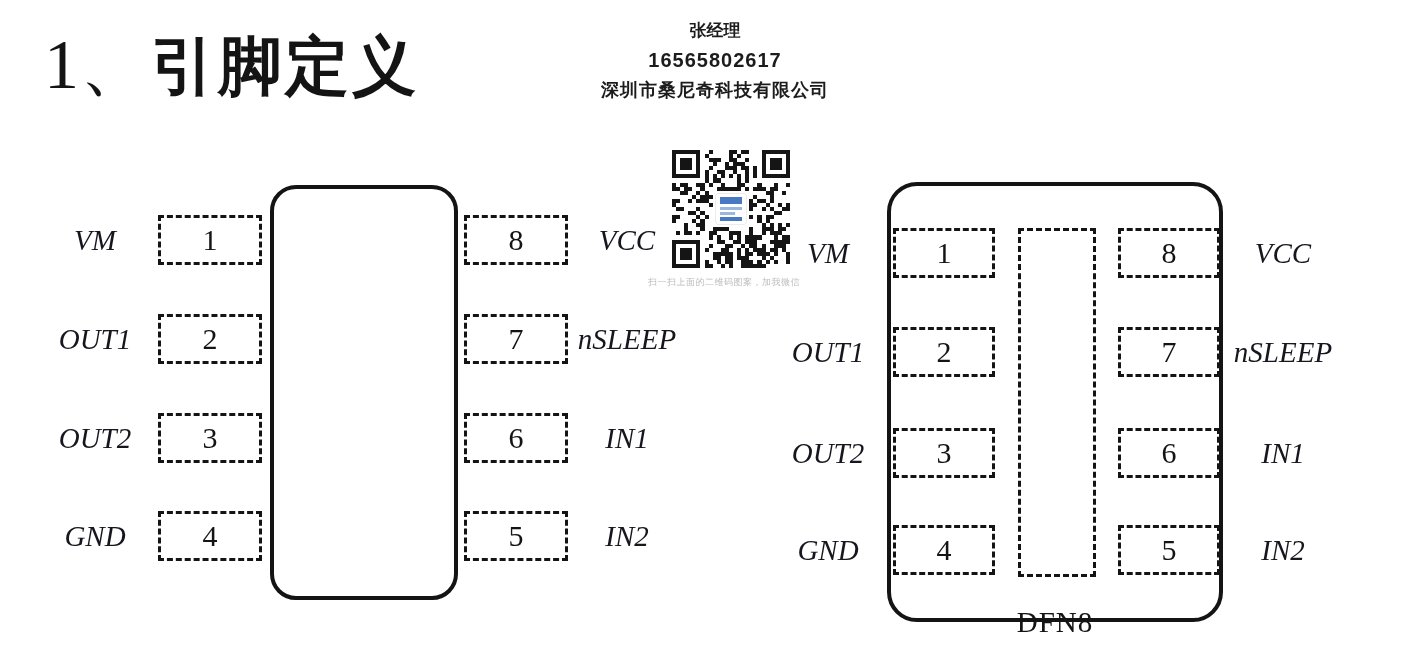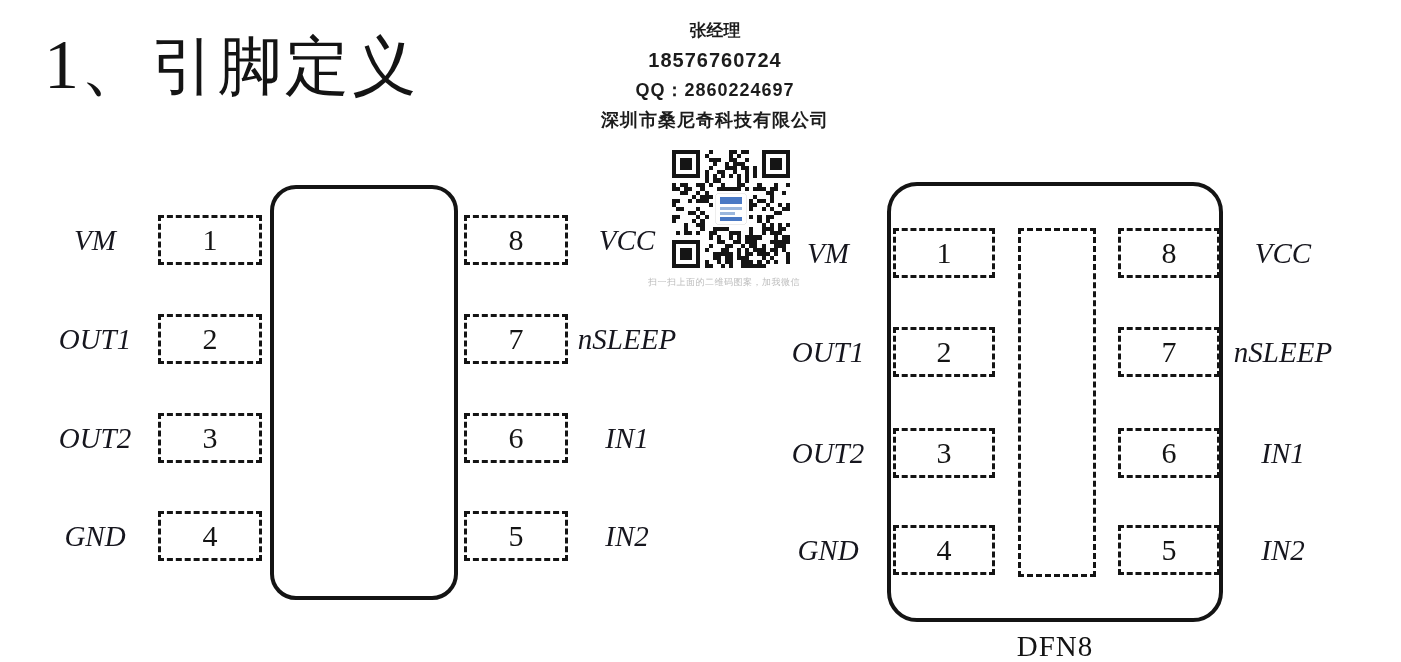--- a/index.html
+++ b/index.html
@@ -14,21 +14,21 @@
   .title-block{
     position:absolute; left:44px; top:18px;
     display:flex; align-items:baseline; white-space:nowrap;
   }
   .title-num{
     font-family:"Liberation Serif", serif;
     font-size:70px; font-weight:400; letter-spacing:1px;
   }
   .title-text{
     font-family:"Liberation Sans", sans-serif;
-    font-size:64px; font-weight:400; letter-spacing:3px;
+    font-size:64px; font-weight:700; letter-spacing:3px;
   }
 
   
   .contact{
     position:absolute; left:555px; top:16px; width:320px;
     display:flex; flex-direction:column; align-items:center;
     font-family:"Liberation Sans", sans-serif; color:#1c1c1c;
   }
   .contact .c-name   { font-size:17px; font-weight:600; line-height:29px; }
   .contact .c-phone  { font-size:20px; font-weight:600; line-height:30px; letter-spacing:1px; }
@@ -79,22 +79,21 @@
 
 <div class="page">
 
   <div class="title-block">
     <span class="title-num">1、</span>
     <span class="title-text">引脚定义</span>
   </div>
 
   <div class="contact">
     <div class="c-name">张经理</div>
-    <div class="c-phone">18576760724</div>
-    <div class="c-qq">QQ：2860224697</div>
+    <div class="c-phone">16565802617</div>
     <div class="c-company">深圳市桑尼奇科技有限公司</div>
   </div>
 
   <div class="qr-box">
     <svg id="qr-svg" viewBox="0 0 29 29" shape-rendering="crispEdges" fill="#151515" xmlns="http://www.w3.org/2000/svg">
         <rect x="0" y="0" width="1" height="1"></rect>
         <rect x="1" y="0" width="1" height="1"></rect>
         <rect x="2" y="0" width="1" height="1"></rect>
         <rect x="3" y="0" width="1" height="1"></rect>
         <rect x="4" y="0" width="1" height="1"></rect>
@@ -490,15 +489,15 @@
   <div class="pin-box" style="left:1118px; top:228px; width:102px;">8</div>
   <div class="pin-box" style="left:1118px; top:327px; width:102px;">7</div>
   <div class="pin-box" style="left:1118px; top:428px; width:102px;">6</div>
   <div class="pin-box" style="left:1118px; top:525px; width:102px;">5</div>
 
   <div class="pin-label ctr" style="left:1228px; top:228px; width:110px;">VCC</div>
   <div class="pin-label ctr" style="left:1228px; top:327px; width:110px;">nSLEEP</div>
   <div class="pin-label ctr" style="left:1228px; top:428px; width:110px;">IN1</div>
   <div class="pin-label ctr" style="left:1228px; top:525px; width:110px;">IN2</div>
 
-  <div class="pkg-caption" style="left:887px; top:630px; width:336px;">DFN8</div>
+  <div class="pkg-caption" style="left:887px; top:606px; width:336px;">DFN8</div>
 
 </div>
 
 </body></html>

